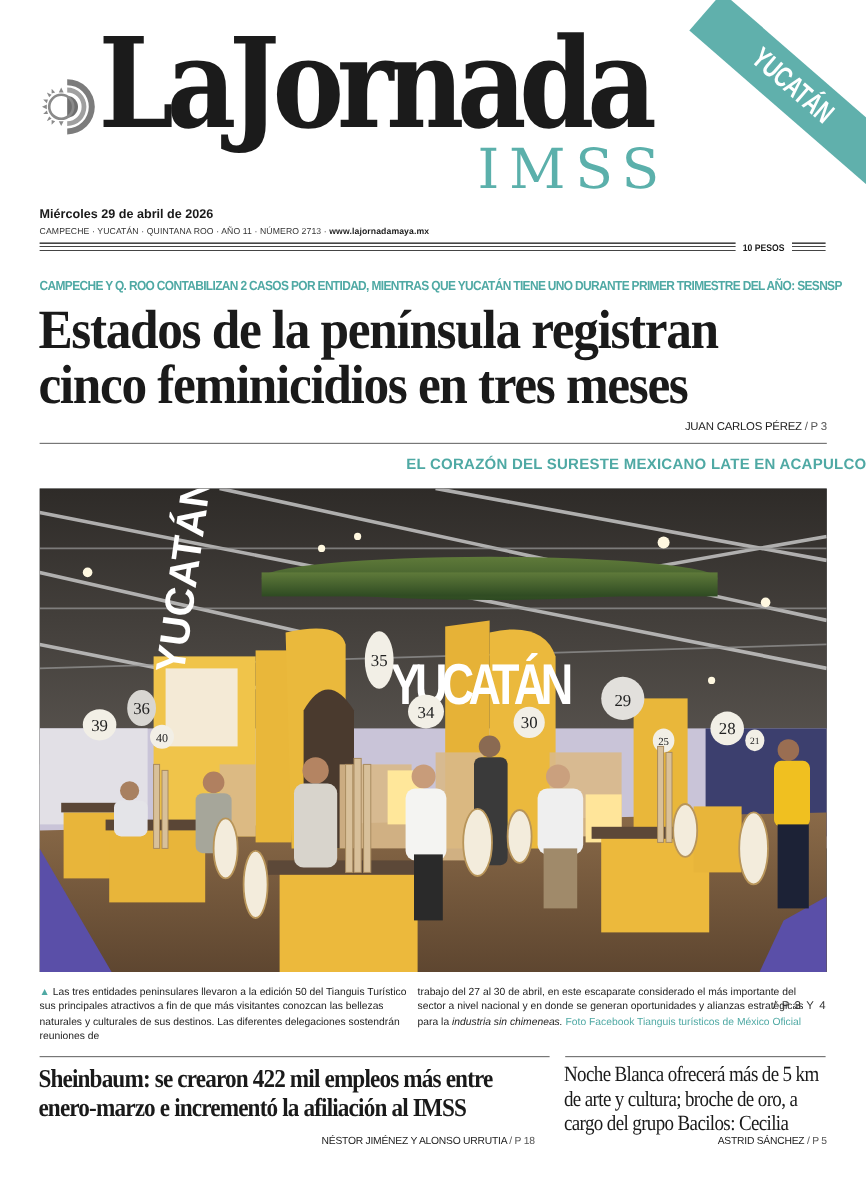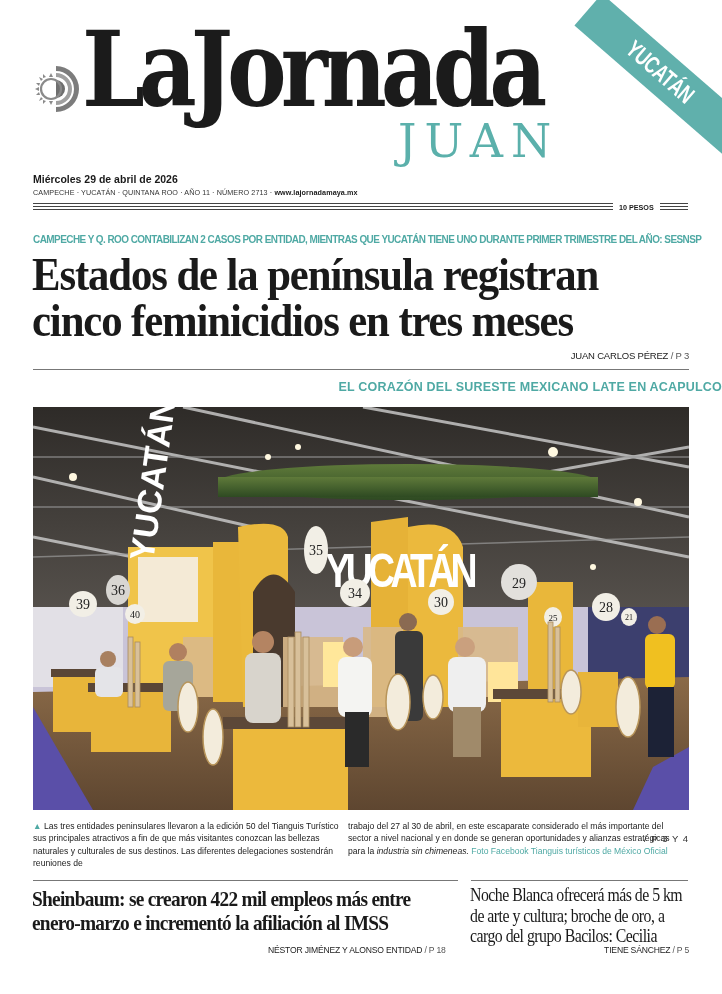--- a/index.html
+++ b/index.html
@@ -29,21 +29,21 @@
   .ribbon-text {
     font-family: "Liberation Sans", sans-serif; font-weight: 700;
     color: #ffffff; font-size: 24px; letter-spacing: -0.5px;
     transform: scaleX(0.72); margin-left: -40px;
   }
 
   .dateline { position: absolute; left: 33px; top: 173px; font-size: 10.5px; font-weight: 700; color: #1a1a1a; }
   .editionline { position: absolute; left: 33px; top: 188px; font-size: 7.2px; color: #333; letter-spacing: 0.1px; }
   .editionline b { font-weight: 700; color: #1a1a1a; }
 
-  .rule-block { position: absolute; left: 33px; top: 202px; width: 655px; height: 10px; display: flex; align-items: center; }
+  .rule-block { position: absolute; left: 33px; top: 202px; width: 655px; height: 10px; display: flex; }
   .rules { flex: 1; height: 8px; background:
     linear-gradient(#444 0 1px, transparent 1px 3px, #444 3px 4px, transparent 4px 6px, #444 6px 7px, transparent 7px); }
   .rules.short { flex: 0 0 28px; }
   .price { font-size: 8px; font-weight: 700; padding: 0 4px; white-space: nowrap; transform: scaleX(0.9); }
 
   .kicker {
     position: absolute; left: 33px; top: 233px; width: 660px;
     font-size: 11px; font-weight: 700; color: #4fa9a4; letter-spacing: -0.6px;
     white-space: nowrap; transform: scaleX(0.905); transform-origin: left center;
   }
@@ -112,21 +112,21 @@
       <polygon points="5,27 9,25 9,29"></polygon>
       <polygon points="9,15 13,17 11,19"></polygon>
       <polygon points="9,39 11,35 13,37"></polygon>
       <polygon points="13,12 16,15 13,16"></polygon>
       <polygon points="13,42 13,38 16,39"></polygon>
       <polygon points="6,21 10,21 9,24"></polygon>
       <polygon points="6,33 9,30 10,33"></polygon>
     </g>
   </svg>
   <div class="brand-name">LaJornada</div>
-  <div class="brand-sub">JUAN</div>
+  <div class="brand-sub">IMSS</div>
   <div class="ribbon-wrap">
     <div class="ribbon">
       <span class="ribbon-text">YUCATÁN</span>
     </div>
   </div>
 </header>
 
 <div class="dateline">Miércoles 29 de abril de 2026</div>
 <div class="editionline"><span>CAMPECHE · YUCATÁN · QUINTANA ROO · AÑO 11 · NÚMERO 2713 · </span><b>www.lajornadamaya.mx</b></div>
 
@@ -298,20 +298,20 @@
 <p class="caption caption-right"><span>trabajo del 27 al 30 de abril, en este escaparate considerado el más importante del sector a nivel nacional y en donde se generan oportunidades y alianzas estratégicas para la </span><i>industria sin chimeneas.</i><span class="credit"> Foto Facebook Tianguis turísticos de México Oficial</span></p>
 <div class="caption-ref">/ P 3 Y 4</div>
 
 <div class="hr hr-2"></div>
 <div class="hr hr-3"></div>
 
 <h2 class="sub-head-1">
   <span>Sheinbaum: se crearon 422 mil empleos más entre</span><br>
   <span>enero-marzo e incrementó la afiliación al IMSS</span>
 </h2>
-<div class="byline byline-1"><span>NÉSTOR JIMÉNEZ Y ALONSO ENTIDAD</span><span class="pg"> / P 18</span></div>
+<div class="byline byline-1"><span>NÉSTOR JIMÉNEZ Y ALONSO URRUTIA</span><span class="pg"> / P 18</span></div>
 
 <h2 class="sub-head-2">
   <span>Noche Blanca ofrecerá más de 5 km</span><br>
   <span>de arte y cultura; broche de oro, a</span><br>
   <span>cargo del grupo Bacilos: Cecilia</span>
 </h2>
-<div class="byline byline-2"><span>TIENE SÁNCHEZ</span><span class="pg"> / P 5</span></div>
+<div class="byline byline-2"><span>ASTRID SÁNCHEZ</span><span class="pg"> / P 5</span></div>
 
 </body></html>

